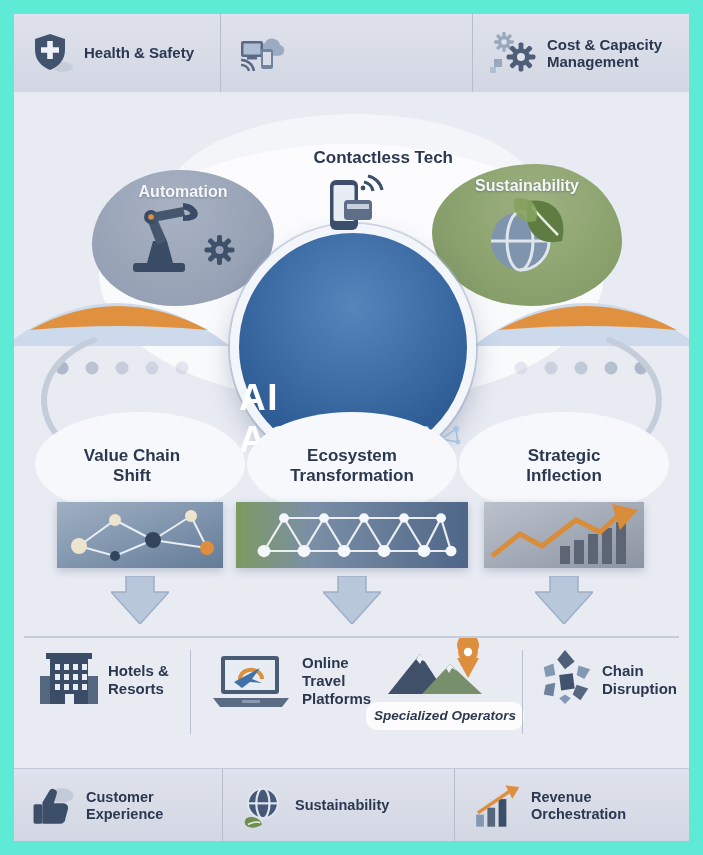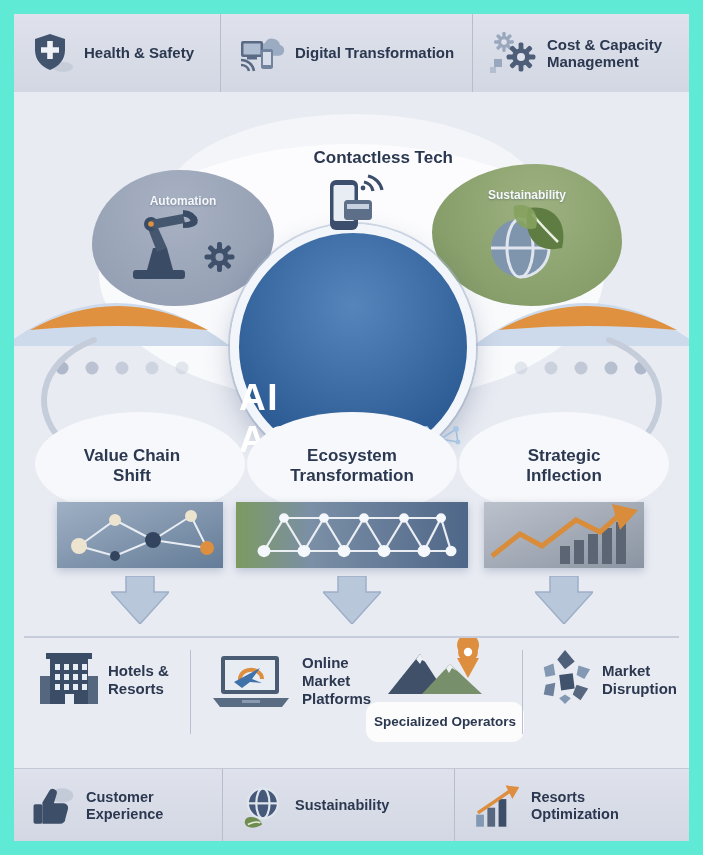--- a/index.html
+++ b/index.html
@@ -14,39 +14,39 @@
        background:linear-gradient(#dfe2ec,#d2d7e3);}
   .topbar{top:0;height:78px;}
   .bottombar{top:754px;height:73px;border-top:1px solid #c2c8d6;}
   .bar-cell{display:flex;align-items:center;gap:10px;height:100%;padding-left:16px;box-sizing:border-box;}
   .bar-cell + .bar-cell{border-left:1px solid #b6bdcc;}
   .bar-label{font-weight:bold;font-size:15px;line-height:1.15;color:#2b3850;}
 
   
   .cloud{position:absolute;border-radius:50%;}
   .blob{position:absolute;display:flex;flex-direction:column;align-items:center;}
-  .blob-label{font-weight:bold;font-size:12px;color:#f5f7fa;margin-top:24px;text-shadow:0 1px 2px rgba(40,55,80,.35);}
+  .blob-label{font-weight:bold;font-size:16px;color:#f5f7fa;margin-top:13px;text-shadow:0 1px 2px rgba(40,55,80,.35);}
 
   .hub-circle{position:absolute;left:216px;top:210px;width:246px;height:246px;border-radius:50%;
       background:radial-gradient(circle at 50% 32%, #5585bb, #2e5d96 72%);
       border:9px solid #f2f5fa;box-sizing:border-box;
       box-shadow:0 12px 26px rgba(60,80,120,.28), 0 0 0 2px rgba(175,190,212,.55);
       display:flex;flex-direction:row;align-items:flex-end;justify-content:center;}
   .hub-title{color:#ffffff;font-weight:bold;font-size:37px;letter-spacing:1.5px;margin-top:26px;}
 
   .pillar-bump{position:absolute;top:398px;width:210px;height:104px;border-radius:50%;background:#f6f8fb;}
   .pillar-label{position:absolute;top:432px;font-weight:bold;font-size:17px;line-height:1.2;text-align:center;color:#2b3850;}
   .panel{position:absolute;top:488px;height:66px;box-shadow:0 3px 8px rgba(60,80,120,.25);overflow:hidden;}
   .down-arrow{position:absolute;top:562px;width:58px;height:48px;}
 
   .hline{position:absolute;left:10px;right:10px;top:622px;border-top:2px solid #c6ccd9;}
   .vdiv{position:absolute;width:1px;background:#b9c0cf;}
 
   .seg-label{position:absolute;font-weight:bold;font-size:15px;line-height:1.2;color:#2b3850;}
-  .pill{background:rgba(255,255,255,.85);border-radius:12px;padding:12px 8px;text-align:center;font-size:13.5px;}
+  .pill{background:rgba(255,255,255,.85);border-radius:12px;padding:6px 8px;text-align:center;font-size:13.5px;font-style:italic;}
 
   svg{display:block;}
 </style>
 </head>
 <body>
 
 <div class="canvas">
 <div class="board">
 
   <div class="bar topbar">
@@ -62,21 +62,20 @@
       <svg width="48" height="44" viewBox="0 0 48 44">
         <path d="M28 12 a8 8 0 0 1 15 2 a5.5 5.5 0 0 1 -2 10.8 H28 a6.5 6.5 0 0 1 0-12.8 z" fill="#9aabc2"></path>
         <rect x="4" y="10" width="22" height="16" rx="2" fill="#5a6a85"></rect>
         <rect x="6.5" y="12.5" width="17" height="11" fill="#aebdd2"></rect>
         <rect x="10" y="26" width="10" height="2.5" fill="#5a6a85"></rect>
         <rect x="24" y="18" width="12" height="20" rx="2.5" fill="#72839d"></rect>
         <rect x="26" y="21" width="8" height="13" fill="#d7dee9"></rect>
         <path d="M4 34 a8 8 0 0 1 8 6" fill="none" stroke="#5a6a85" stroke-width="2.5"></path>
         <path d="M4 29 a13 13 0 0 1 13 11" fill="none" stroke="#5a6a85" stroke-width="2.5"></path>
       </svg>
-      <div class="bar-label" style="max-width:182px;">Digital Transformation</div>
     </div>
     <div class="bar-cell" style="flex:0 0 217px;">
       <svg width="48" height="48" viewBox="0 0 48 48">
         <rect x="5" y="30" width="8" height="8" fill="#9aa8bd"></rect>
         <rect x="1" y="38" width="6" height="6" fill="#b3bfd0"></rect>
         <g fill="#9aa8bd" transform="translate(4,2) scale(0.55)">
           <rect x="17" y="2" width="6" height="36" rx="2"></rect>
           <rect x="17" y="2" width="6" height="36" rx="2" transform="rotate(45 20 20)"></rect>
           <rect x="17" y="2" width="6" height="36" rx="2" transform="rotate(90 20 20)"></rect>
           <rect x="17" y="2" width="6" height="36" rx="2" transform="rotate(135 20 20)"></rect>
@@ -311,21 +310,21 @@
   <div class="vdiv" style="left:176px;top:636px;height:84px;"></div>
 
   <svg class="abs" style="left:194px;top:638px;" width="86" height="60" viewBox="0 0 86 60">
     <rect x="13" y="4" width="58" height="38" rx="3" fill="#4a5b74"></rect>
     <rect x="17" y="8" width="50" height="30" fill="#e8edf4"></rect>
     <path d="M34 32 a11 9 0 1 1 20 -5" stroke="#dd8f3f" stroke-width="4" fill="none"></path>
     <path d="M26 30 L52 16 L44 27 L54 31 L42 30 L34 36 Z" fill="#3f72a8"></path>
     <path d="M5 46 h76 l-7 9 H12 Z" fill="#5a6b84"></path>
     <rect x="34" y="48" width="18" height="3" fill="#8b9ab0"></rect>
   </svg>
-  <div class="seg-label" style="left:288px;top:640px;width:78px;">Online Market Platforms</div>
+  <div class="seg-label" style="left:288px;top:640px;width:78px;">Online Travel Platforms</div>
 
   <svg class="abs" style="left:368px;top:624px;" width="112" height="60" viewBox="0 0 112 60">
     <path d="M6 56 L38 16 L64 56 Z" fill="#3f5068"></path>
     <path d="M32 24 L38 16 L44 24 L40 22 L38 26 L34 21 Z" fill="#eef1f6"></path>
     <path d="M40 56 L68 26 L100 56 Z" fill="#77906b"></path>
     <path d="M62 33 L68 26 L75 33 L70 30 L67 35 L64 30 Z" fill="#eef1f6"></path>
     <path d="M86 18 a11 11 0 1 1 0.1 0 Z M75 20 L86 40 L97 20 Z" fill="#dd8f3f"></path>
     <circle cx="86" cy="14" r="10" fill="#dd8f3f"></circle>
     <circle cx="86" cy="14" r="4.2" fill="#ffffff"></circle>
   </svg>
@@ -335,21 +334,21 @@
 
   <svg class="abs" style="left:522px;top:634px;" width="58" height="58" viewBox="0 0 60 60">
     <polygon points="30,2 40,14 30,22 22,12" fill="#4e5f7a"></polygon>
     <polygon points="8,20 18,16 20,28 10,30" fill="#8398b3"></polygon>
     <polygon points="44,18 56,22 50,32 42,28" fill="#8398b3"></polygon>
     <polygon points="24,28 38,26 40,42 26,44" fill="#41526d"></polygon>
     <polygon points="10,38 20,36 18,50 8,48" fill="#6d819c"></polygon>
     <polygon points="42,38 54,42 46,54 38,48" fill="#56677f"></polygon>
     <polygon points="30,48 36,52 30,58 24,52" fill="#8398b3"></polygon>
   </svg>
-  <div class="seg-label" style="left:588px;top:648px;width:84px;">Market Disruption</div>
+  <div class="seg-label" style="left:588px;top:648px;width:84px;">Chain Disruption</div>
 
   <div class="bar bottombar">
     <div class="bar-cell" style="flex:0 0 208px;">
       <svg width="46" height="46" viewBox="0 0 52 52">
         <ellipse cx="36" cy="14" rx="13" ry="8" fill="#c3cbd9"></ellipse>
         <rect x="4" y="24" width="10" height="22" rx="2" fill="#3d4e68"></rect>
         <path d="M17 46 h17 a6 6 0 0 0 6-6 l3-11 a5 5 0 0 0 -5-6 H27 l3-10 a4.6 4.6 0 0 0 -8.6-3.4 L14 22 v24 z" fill="#3d4e68"></path>
       </svg>
       <div class="bar-label" style="max-width:100px;font-size:14.5px;">Customer Experience</div>
     </div>
@@ -365,18 +364,18 @@
       <div class="bar-label" style="max-width:130px;font-size:14.5px;">Sustainability</div>
     </div>
     <div class="bar-cell" style="flex:0 0 235px;">
       <svg width="50" height="46" viewBox="0 0 58 52">
         <rect x="6" y="36" width="9" height="14" fill="#8398b3"></rect>
         <rect x="19" y="28" width="9" height="22" fill="#56677f"></rect>
         <rect x="32" y="18" width="9" height="32" fill="#3d4e68"></rect>
         <path d="M8 34 C20 26 32 18 46 8" fill="none" stroke="#dd8f3f" stroke-width="4"></path>
         <polygon points="40,2 56,4 48,18" fill="#dd8f3f"></polygon>
       </svg>
-      <div class="bar-label" style="max-width:108px;font-size:14.5px;">Resorts Optimization</div>
+      <div class="bar-label" style="max-width:108px;font-size:14.5px;">Revenue Orchestration</div>
     </div>
   </div>
 
 </div>
 </div>
 
 </body></html>

